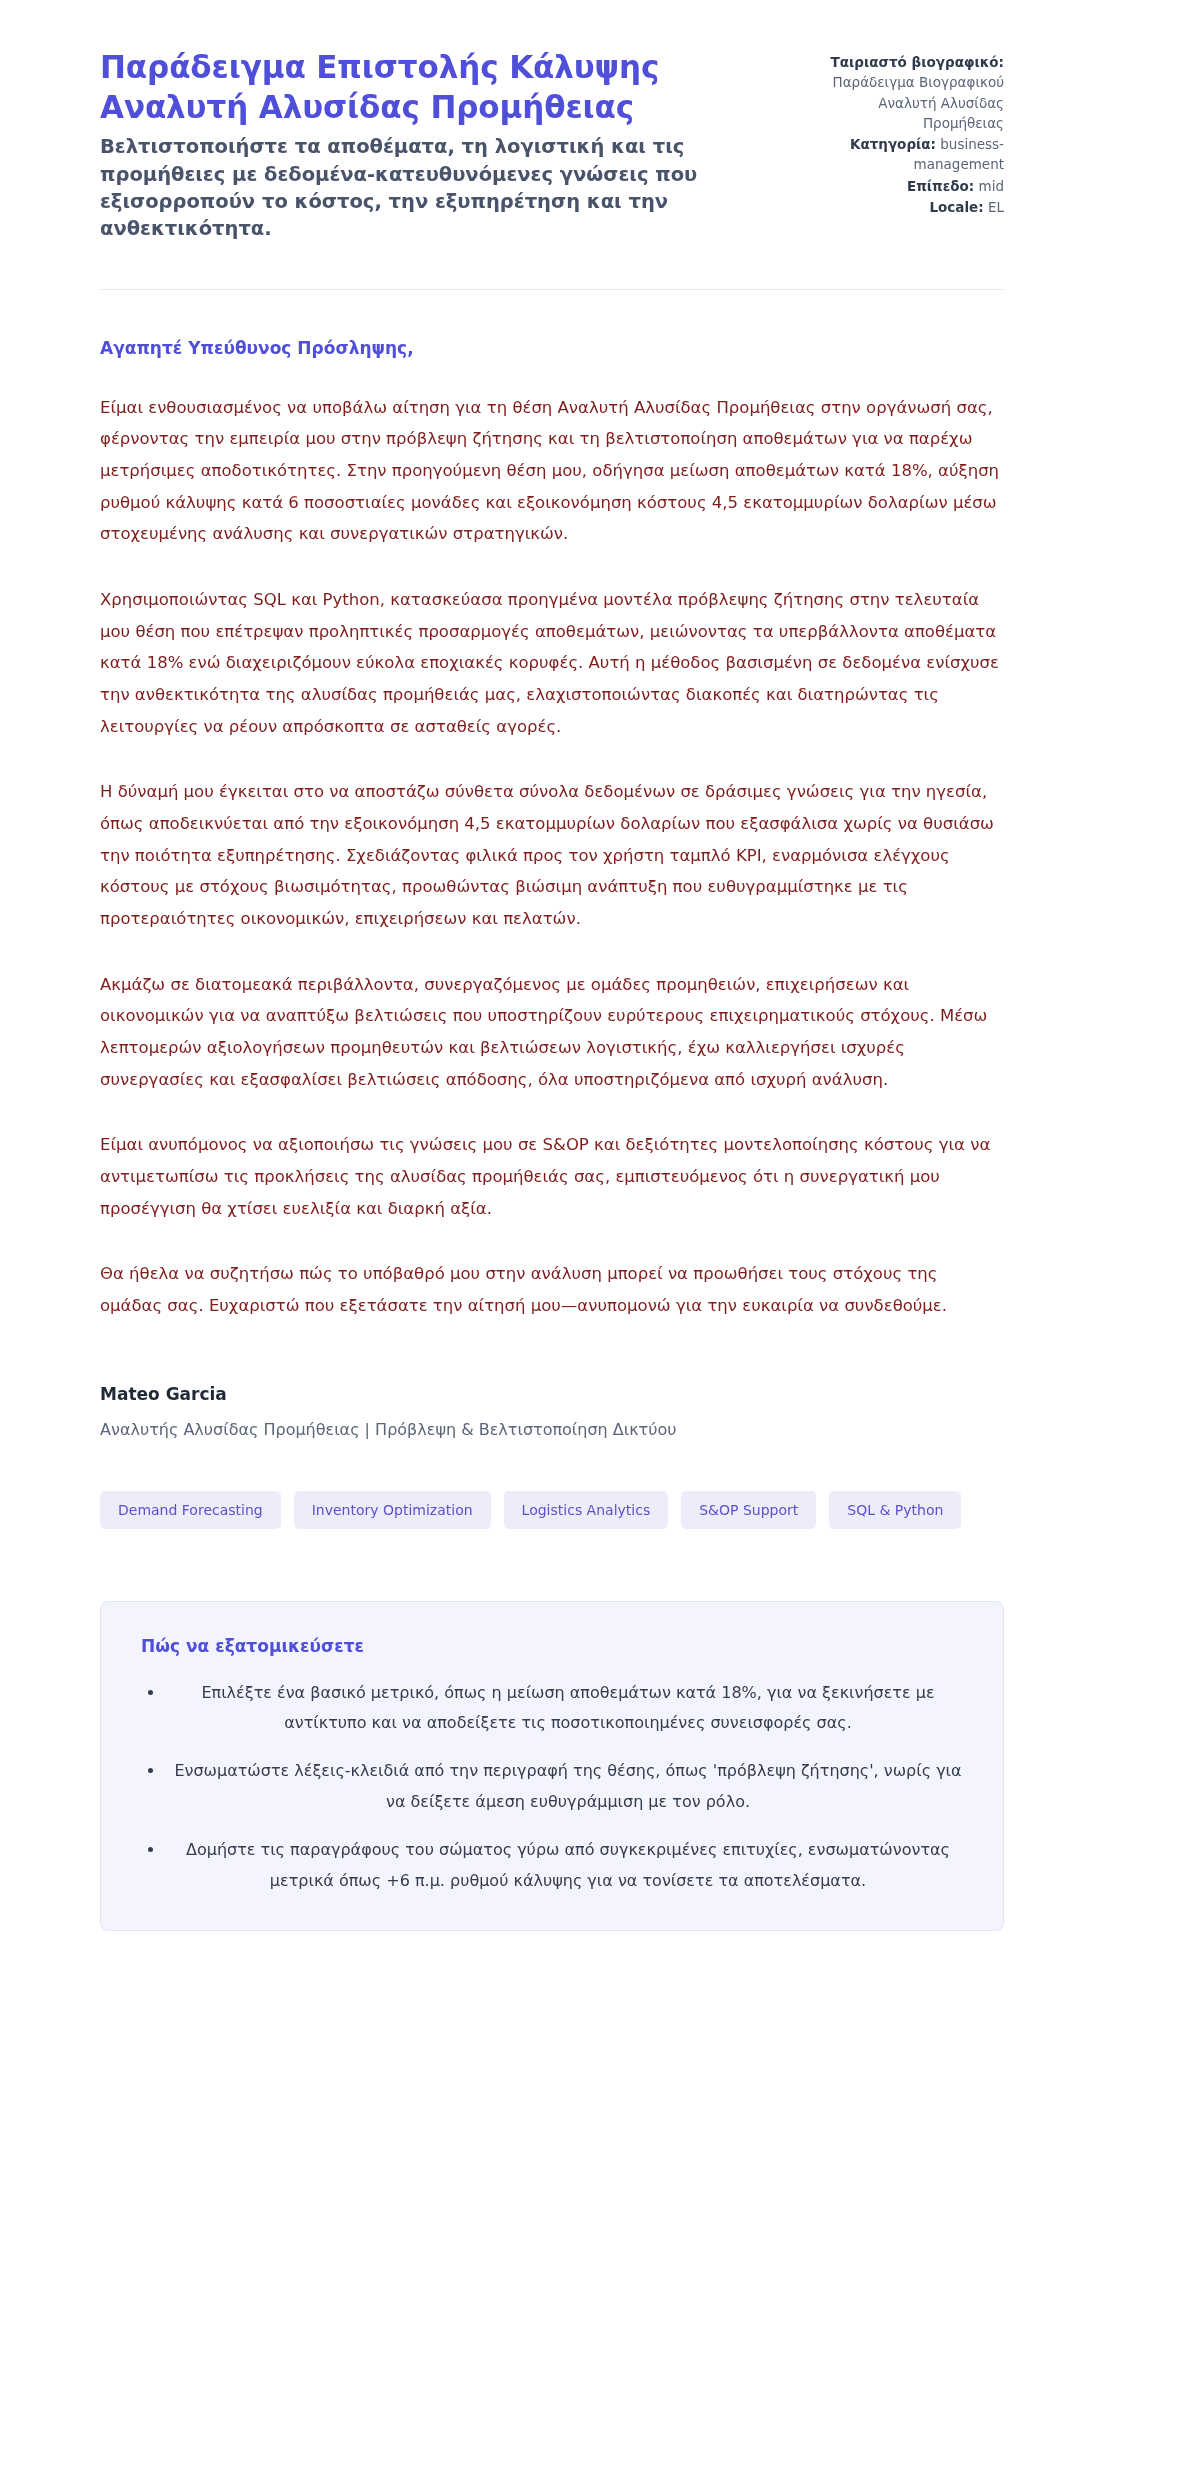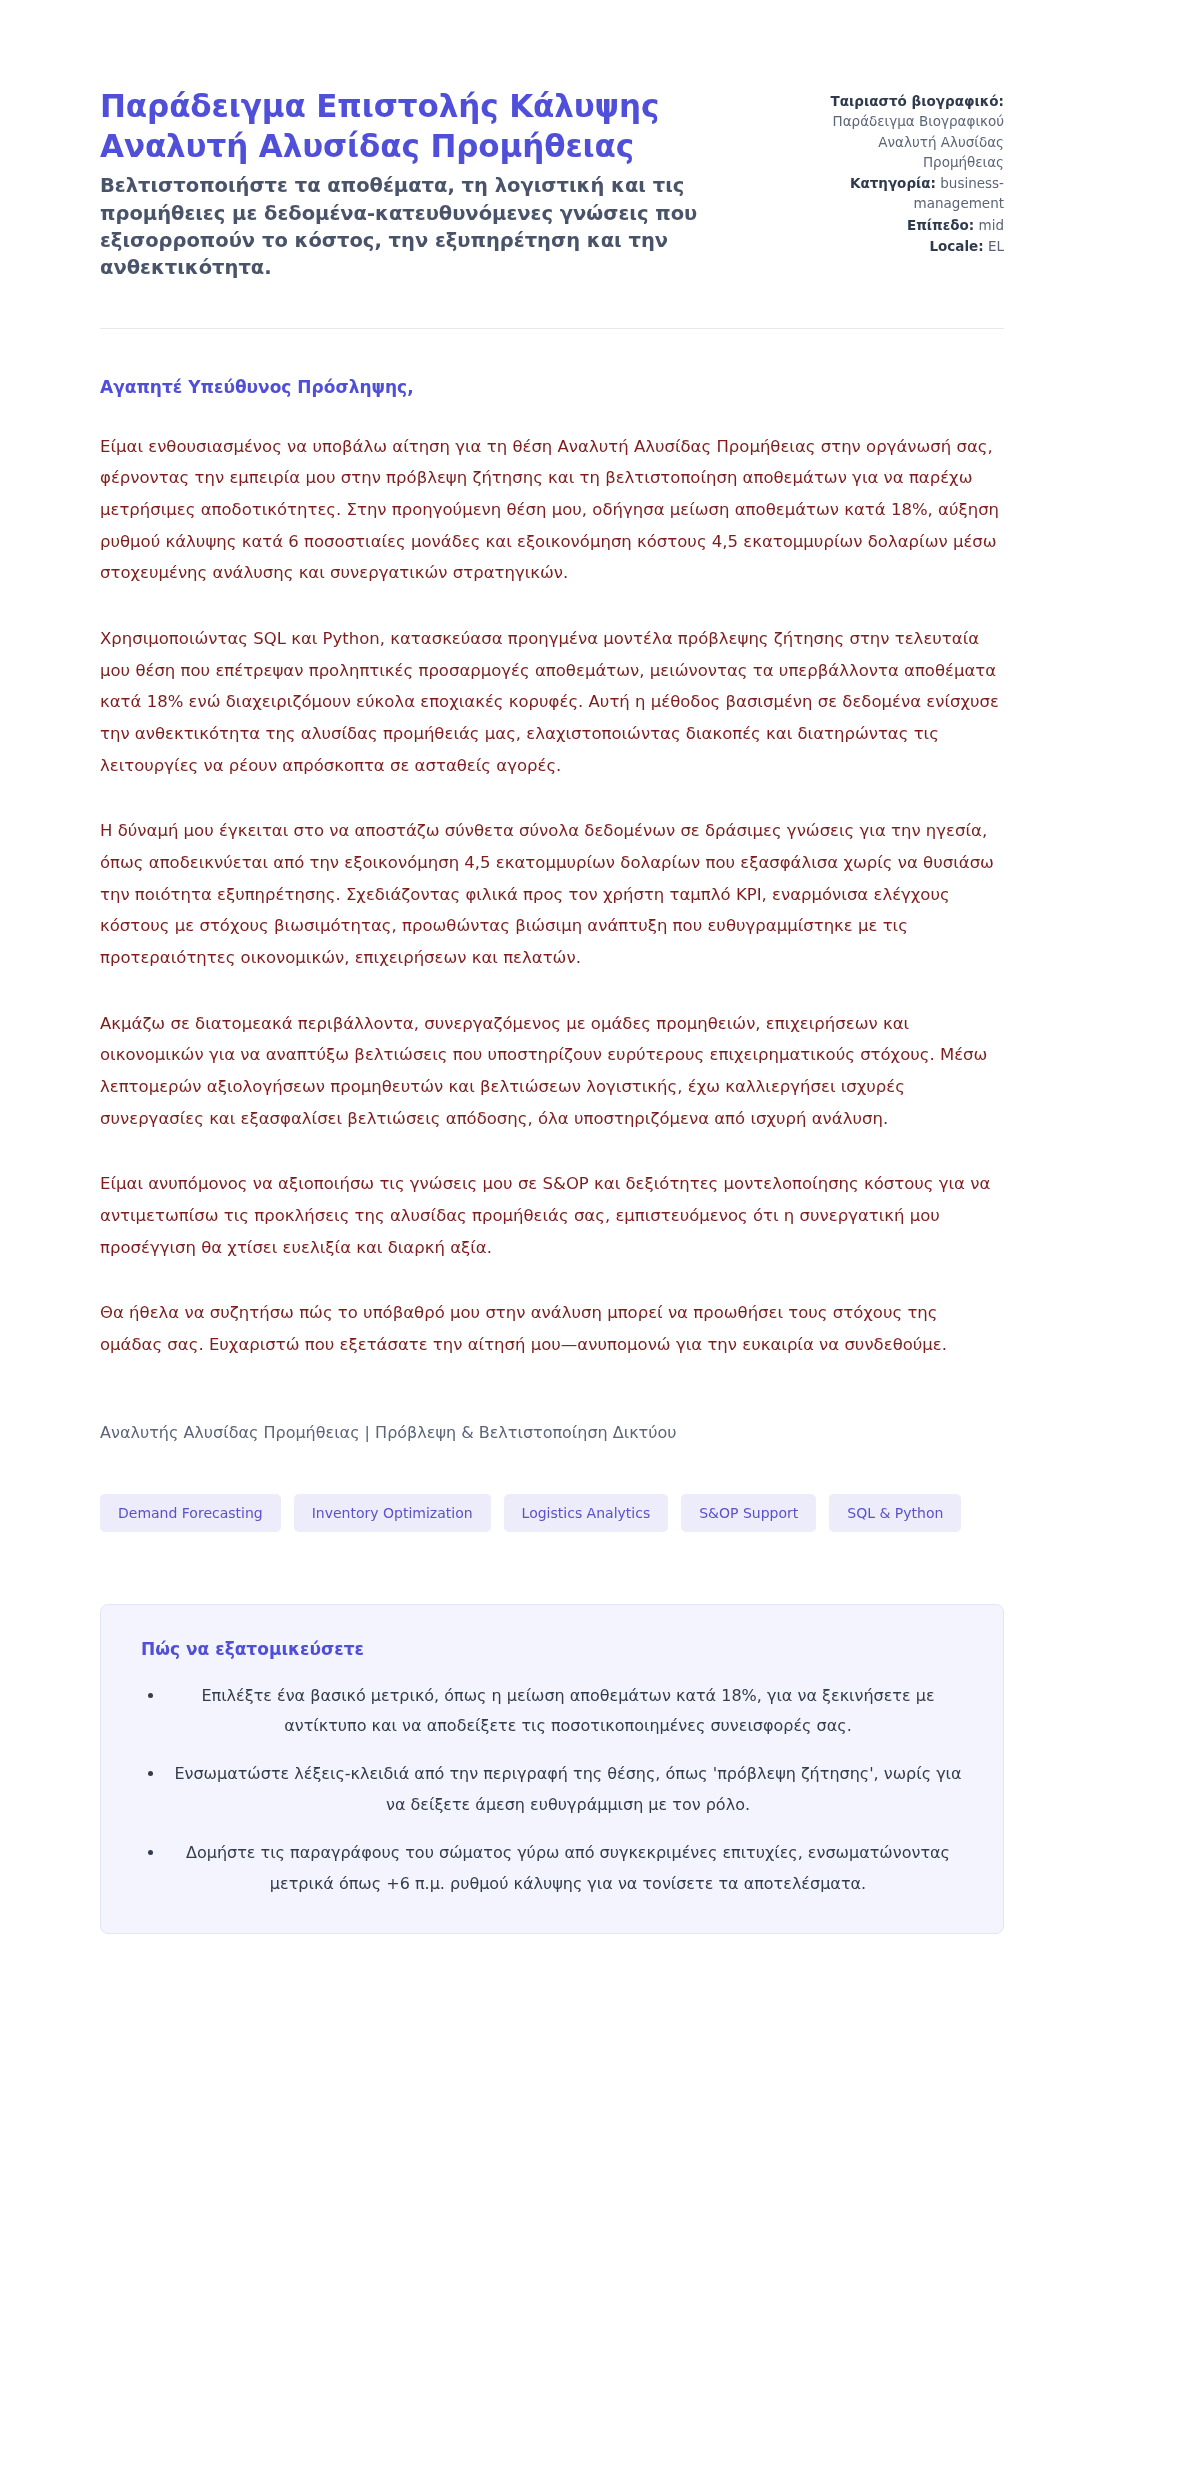--- a/index.html
+++ b/index.html
@@ -11,21 +11,20 @@
     width: 1200px;
     min-height: 2475px;
     font-family: "DejaVu Sans", "Liberation Sans", sans-serif;
     color: #2c3648;
     -webkit-font-smoothing: antialiased;
   }
   .page {
     width: 1104px;
     box-sizing: border-box;
     padding: 48px 100px 40px 100px;
-    margin-top: 39px;
   }
 
   
   .header {
     display: flex;
     align-items: flex-start;
     justify-content: space-between;
     gap: 40px;
   }
   .header-left { width: 720px; }
@@ -178,20 +177,21 @@
     <p class="salutation">Αγαπητέ Υπεύθυνος Πρόσληψης,</p>
 
     <p class="para">Είμαι ενθουσιασμένος να υποβάλω αίτηση για τη θέση Αναλυτή Αλυσίδας Προμήθειας στην οργάνωσή σας, φέρνοντας την εμπειρία μου στην πρόβλεψη ζήτησης και τη βελτιστοποίηση αποθεμάτων για να παρέχω μετρήσιμες αποδοτικότητες. Στην προηγούμενη θέση μου, οδήγησα μείωση αποθεμάτων κατά 18%, αύξηση ρυθμού κάλυψης κατά 6 ποσοστιαίες μονάδες και εξοικονόμηση κόστους 4,5 εκατομμυρίων δολαρίων μέσω στοχευμένης ανάλυσης και συνεργατικών στρατηγικών.</p>
     <p class="para">Χρησιμοποιώντας SQL και Python, κατασκεύασα προηγμένα μοντέλα πρόβλεψης ζήτησης στην τελευταία μου θέση που επέτρεψαν προληπτικές προσαρμογές αποθεμάτων, μειώνοντας τα υπερβάλλοντα αποθέματα κατά 18% ενώ διαχειριζόμουν εύκολα εποχιακές κορυφές. Αυτή η μέθοδος βασισμένη σε δεδομένα ενίσχυσε την ανθεκτικότητα της αλυσίδας προμήθειάς μας, ελαχιστοποιώντας διακοπές και διατηρώντας τις λειτουργίες να ρέουν απρόσκοπτα σε ασταθείς αγορές.</p>
     <p class="para">Η δύναμή μου έγκειται στο να αποστάζω σύνθετα σύνολα δεδομένων σε δράσιμες γνώσεις για την ηγεσία, όπως αποδεικνύεται από την εξοικονόμηση 4,5 εκατομμυρίων δολαρίων που εξασφάλισα χωρίς να θυσιάσω την ποιότητα εξυπηρέτησης. Σχεδιάζοντας φιλικά προς τον χρήστη ταμπλό KPI, εναρμόνισα ελέγχους κόστους με στόχους βιωσιμότητας, προωθώντας βιώσιμη ανάπτυξη που ευθυγραμμίστηκε με τις προτεραιότητες οικονομικών, επιχειρήσεων και πελατών.</p>
     <p class="para">Ακμάζω σε διατομεακά περιβάλλοντα, συνεργαζόμενος με ομάδες προμηθειών, επιχειρήσεων και οικονομικών για να αναπτύξω βελτιώσεις που υποστηρίζουν ευρύτερους επιχειρηματικούς στόχους. Μέσω λεπτομερών αξιολογήσεων προμηθευτών και βελτιώσεων λογιστικής, έχω καλλιεργήσει ισχυρές συνεργασίες και εξασφαλίσει βελτιώσεις απόδοσης, όλα υποστηριζόμενα από ισχυρή ανάλυση.</p>
     <p class="para">Είμαι ανυπόμονος να αξιοποιήσω τις γνώσεις μου σε S&amp;OP και δεξιότητες μοντελοποίησης κόστους για να αντιμετωπίσω τις προκλήσεις της αλυσίδας προμήθειάς σας, εμπιστευόμενος ότι η συνεργατική μου προσέγγιση θα χτίσει ευελιξία και διαρκή αξία.</p>
     <p class="para">Θα ήθελα να συζητήσω πώς το υπόβαθρό μου στην ανάλυση μπορεί να προωθήσει τους στόχους της ομάδας σας. Ευχαριστώ που εξετάσατε την αίτησή μου—ανυπομονώ για την ευκαιρία να συνδεθούμε.</p>
 
     <div class="signature">
+      <p class="sign-name">Mateo Garcia</p>
       <p class="sign-role">Αναλυτής Αλυσίδας Προμήθειας | Πρόβλεψη &amp; Βελτιστοποίηση Δικτύου</p>
     </div>
 
     <div class="tags">
       <span class="tag">Demand Forecasting</span>
       <span class="tag">Inventory Optimization</span>
       <span class="tag">Logistics Analytics</span>
       <span class="tag">S&amp;OP Support</span>
       <span class="tag">SQL &amp; Python</span>
     </div>

